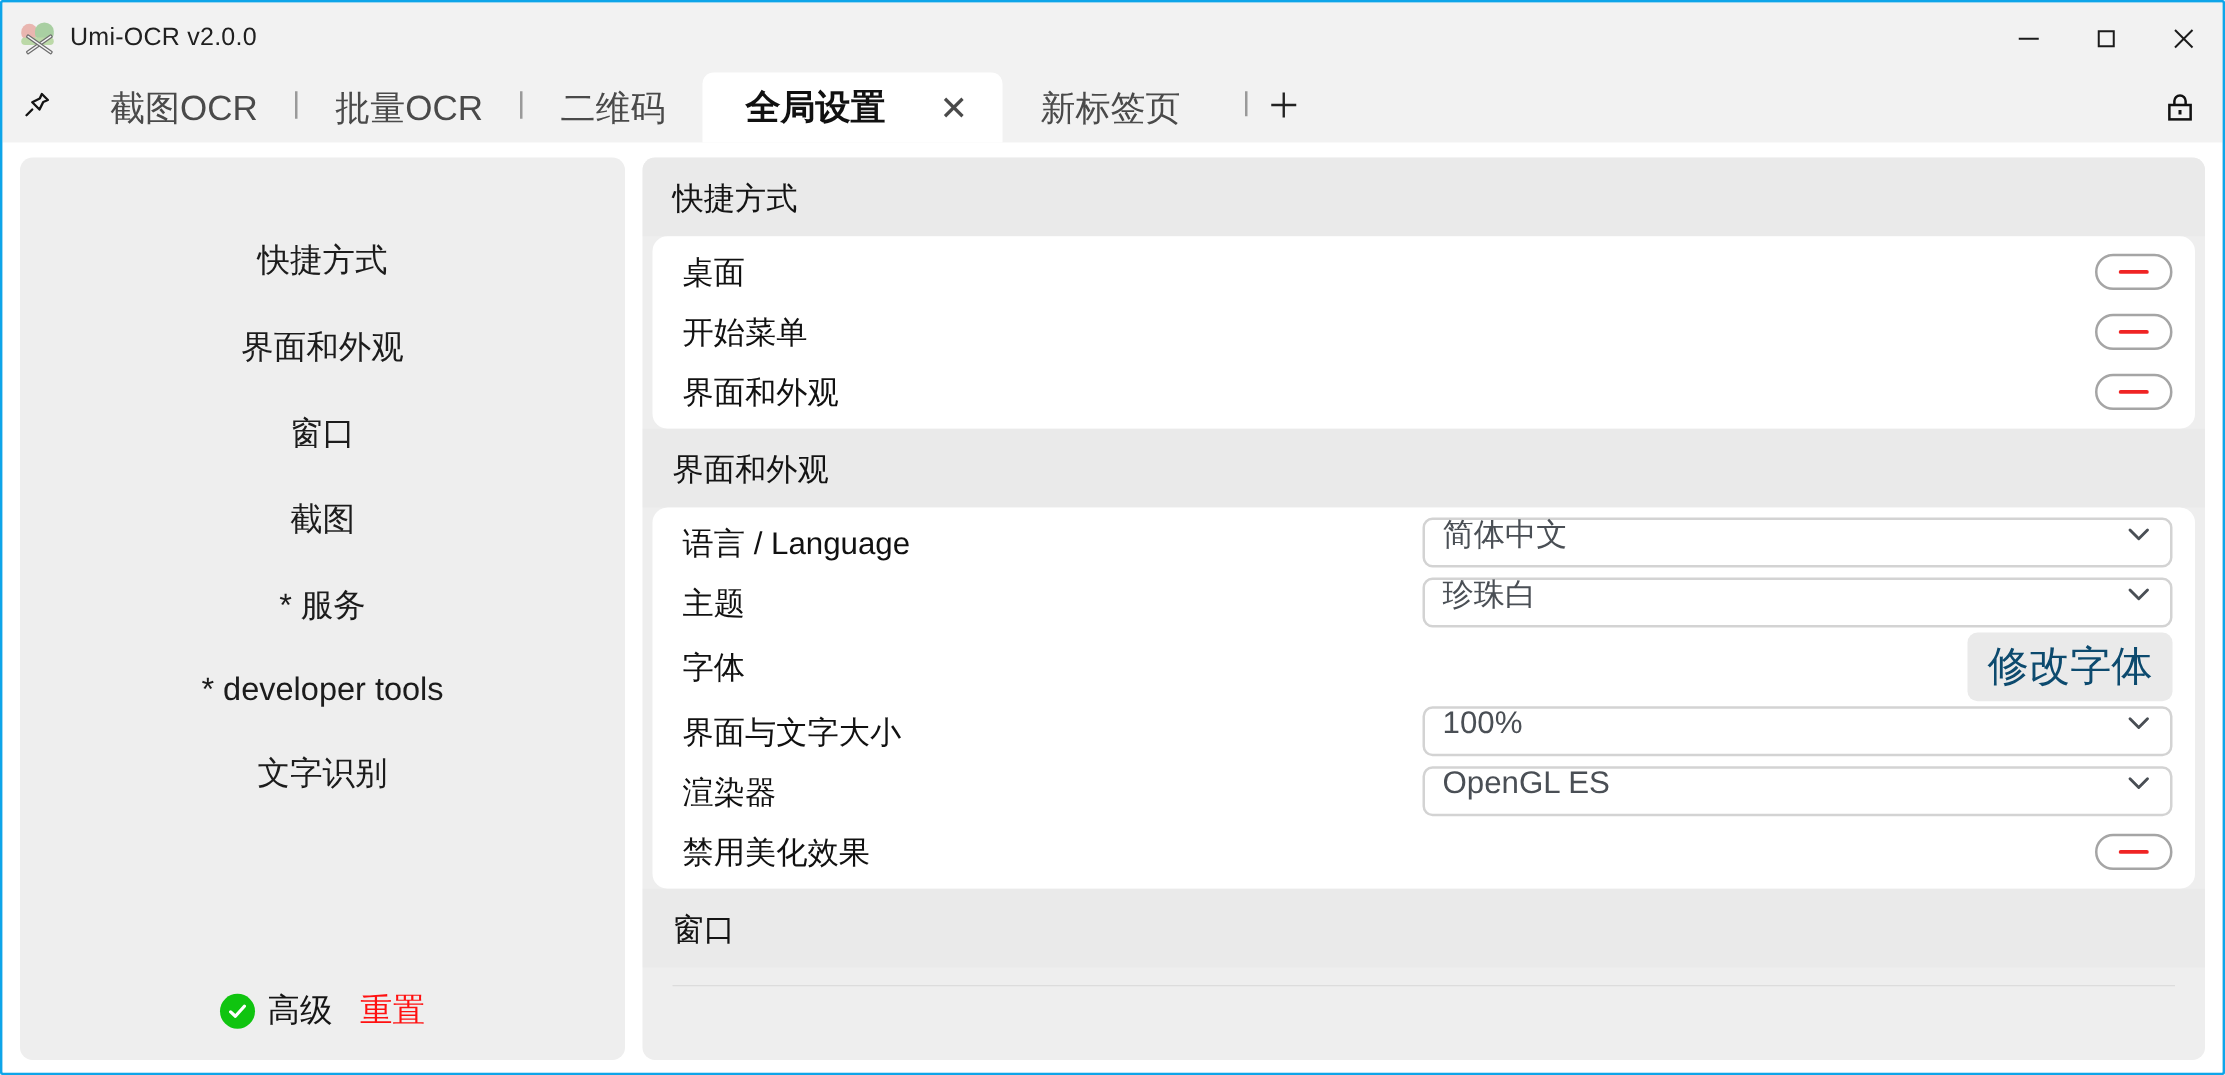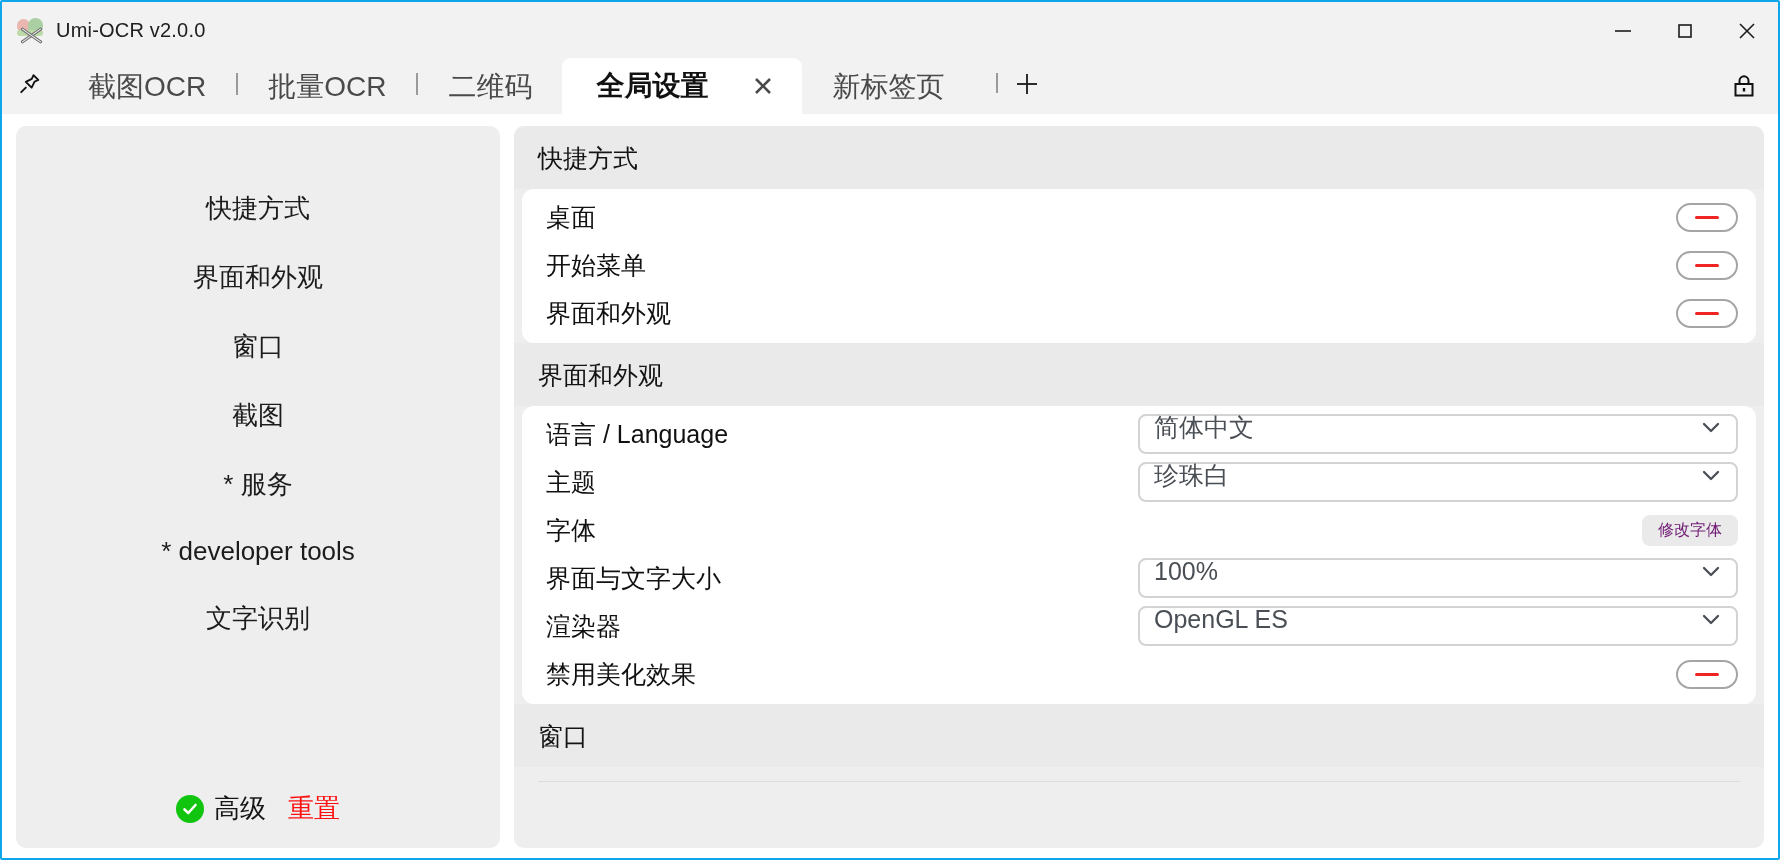--- a/index.html
+++ b/index.html
@@ -253,22 +253,22 @@
     margin-left: auto;
     color: #4a4f55;
     display: flex;
   }
 
   
   .text-btn {
     background: #eaeaea;
     border-radius: 8px;
     padding: 5px 16px;
-    font-size: 16px;
-    color: #701a75;
+    font-size: 33px;
+    color: #0c4a6e;
     white-space: nowrap;
   }
 
   .section-head.bottom {
     padding-top: 16px;
   }
   .bottom-divider {
     height: 1px;
     background: #dcdcdc;
     margin: 14px 24px 0 24px;

